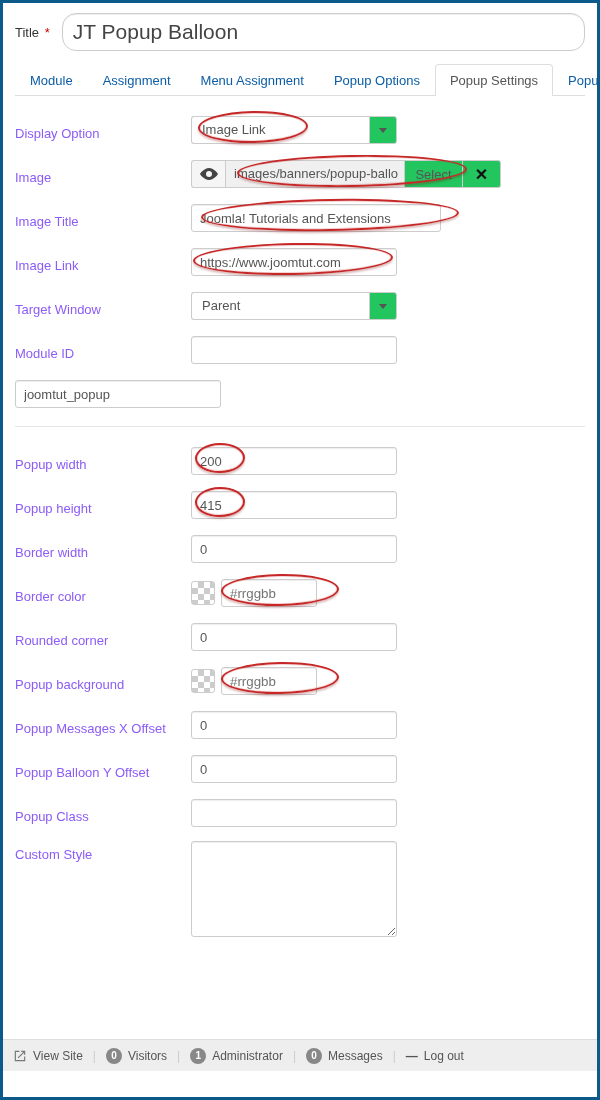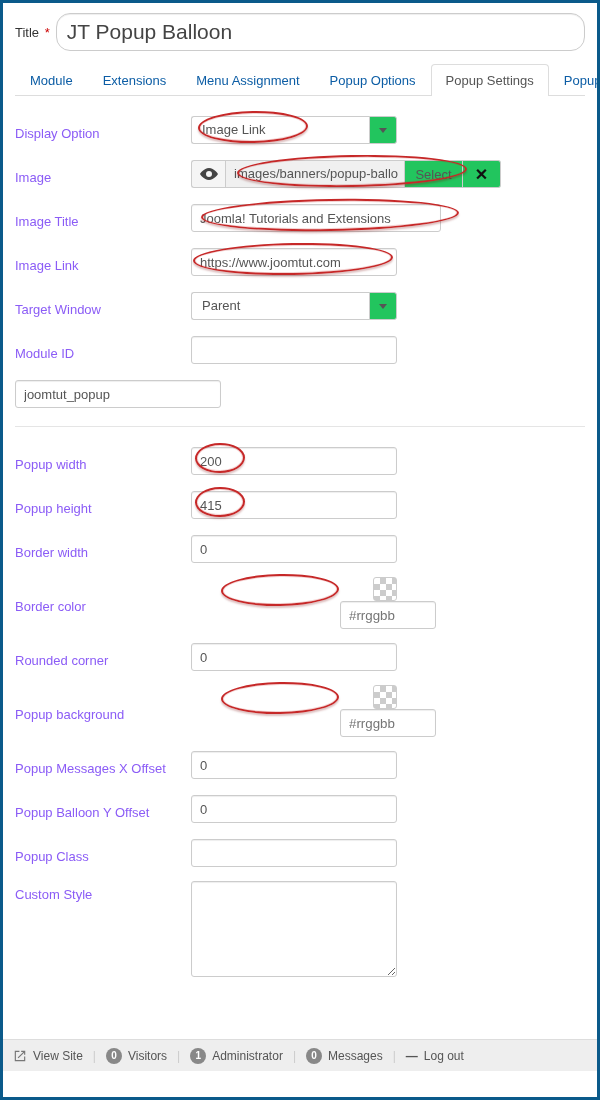--- a/index.html
+++ b/index.html
@@ -6,21 +6,21 @@
   html, body { margin:0; padding:0; }
   body {
     width:600px; height:1100px;
     font-family:"Helvetica Neue",Helvetica,Arial,sans-serif;
     font-size:13px; color:#555; background:#fff;
     border:3px solid #0b5a8a; overflow:hidden; position:relative;
   }
   .page { padding:10px 12px 0 12px; height:1036px; overflow:hidden; }
 
   
-  .title-row { display:flex; align-items:center; margin-bottom:12px; gap:6px; }
+  .title-row { display:flex; align-items:center; margin-bottom:12px; gap:12px; }
   .title-label { font-size:13px; color:#333; white-space:nowrap; }
   .title-label .star { color:#cc0000; margin-left:2px; }
   .title-input {
     flex:1; height:38px; font-size:21px; color:#444;
     padding:4px 10px; border:1px solid #ccc; border-radius:14px;
     box-shadow: inset 0 1px 1px rgba(0,0,0,.07);
   }
 
   
   .tabs { display:flex; border-bottom:1px solid #ddd; margin-bottom:18px; }
@@ -72,21 +72,21 @@
   }
   .media .path {
     flex:1; height:28px; border:1px solid #ccc; padding:5px 8px; background:#f0f0f0;
     color:#555; white-space:nowrap; overflow:hidden;
   }
   .media .btn { width:58px; border-left:none; cursor:pointer; }
   .media .xbtn { width:38px; border-left:none; border-radius:0 3px 3px 0; cursor:pointer; }
   .x-svg { font-weight:bold; font-size:16px; color:#111; }
 
   
-  .swatch-wrap { display:flex; align-items:center;flex-direction:column; }
+  .swatch-wrap { display:flex; align-items:center; }
   .swatch {
     width:24px; height:24px; border:1px solid #ccc; border-radius:3px;
     margin-right:6px;
     background:
       linear-gradient(45deg,#ccc 25%,transparent 25%) 0 0/12px 12px,
       linear-gradient(45deg,transparent 75%,#ccc 75%) 0 0/12px 12px,
       linear-gradient(45deg,transparent 75%,#ccc 75%) 6px 6px/12px 12px,
       linear-gradient(45deg,#ccc 25%,transparent 25%) 6px 6px/12px 12px,
       #fff;
   }
@@ -126,21 +126,21 @@
 
   <div class="title-row">
     <label class="title-label">
       <span>Title</span> <span class="star">*</span>
     </label>
     <input class="title-input" type="text" value="JT Popup Balloon" style="">
   </div>
 
   <div class="tabs">
     <div class="tab">Module</div>
-    <div class="tab">Extensions</div>
+    <div class="tab">Assignment</div>
     <div class="tab">Menu Assignment</div>
     <div class="tab">Popup Options</div>
     <div class="tab active">Popup Settings</div>
     <div class="tab cut">Popup</div>
   </div>
 
   <div class="form">
 
     <div class="row" style="position:relative;">
       <div class="flabel">Display Option</div>

